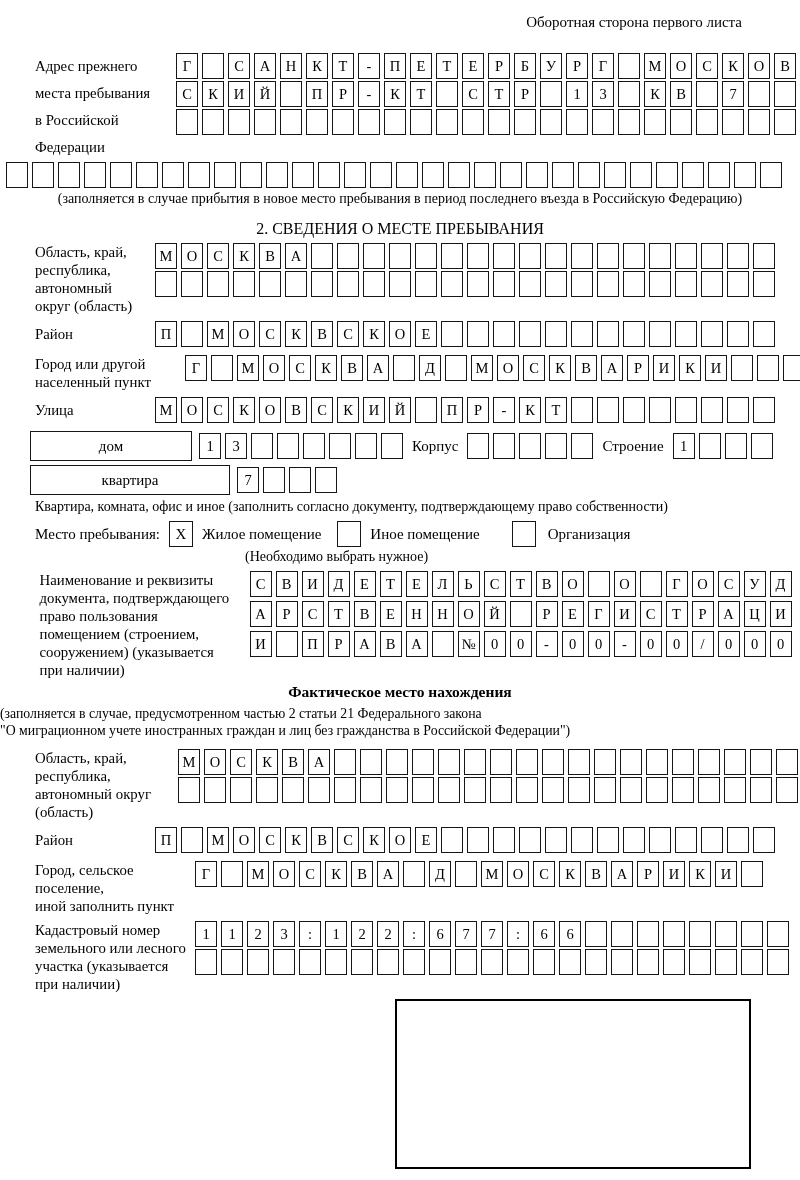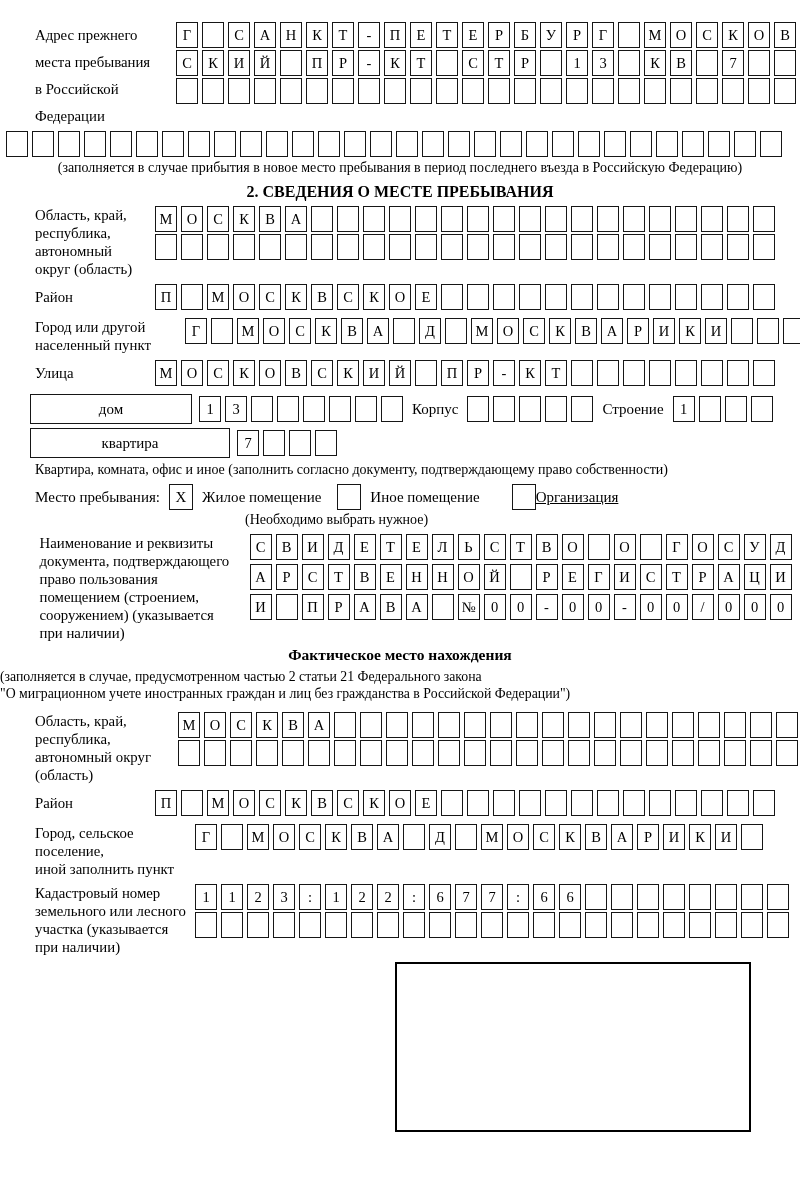--- a/index.html
+++ b/index.html
@@ -23,21 +23,21 @@
   .flabel { font-size: 14.8px; line-height: 18px; flex: 0 0 auto; }
 
   .addr-block { display: flex; margin: 22px 0 0 35px; justify-content: space-between; }
   .addr-label { width: 130px; line-height: 27px; }
   .full-grid { margin-left: 6px; margin-top: 1px; }
 
   .cap { font-size: 14px; }
   .center { text-align: center; margin-top: 3px; }
   .left { margin: 2px 0 2px 35px; }
 
-  .sec-title { text-align: center; font-weight: bold; font-size: 16px; margin: 7px 0 5px 0; }
+  .sec-title { text-align: center; font-weight: normal; font-size: 16px; margin: 13px 0 5px 0; }
 
   .frow { display: flex; margin-left: 35px; margin-bottom: 6px; }
   .w120 { width: 120px; }
   .w150 { width: 150px; }
   .w143 { width: 143px; }
   .w160 { width: 160px; }
   .lh26 { line-height: 27px; }
 
   .house-row { display: flex; align-items: center; margin: 2px 0 4px 30px; }
   .wide-box {
@@ -50,39 +50,40 @@
   .sub-label { font-size: 15px; padding: 0 9px 0 5px; flex: 0 0 auto; }
   .house-row .grid { margin-bottom: 0; }
 
   .stay-row { display: flex; align-items: center; margin: 6px 0 0 35px; font-size: 15px; }
   .cb {
     flex: 0 0 auto; display: flex; align-items: center; justify-content: center;
     width: 24px; height: 26px; border: 1.6px solid #161616; font-size: 15px;
   }
   .stay-label { margin-right: 9px; }
   .opt-label { margin-left: 9px; }
-  .gap14 { margin-left: 0; text-decoration: underline; }
+  .gap14 { margin-left: 12px; }
   .gap16 { margin-left: 16px; }
   .gap32 { margin-left: 32px; }
   .stay-note { margin: 2px 0 0 245px; }
 
   .doc-block { display: flex; margin: 6px 0 0 35px; justify-content: center; }
   .doc-label { width: 210px; }
   .doc-grids .grid { margin-bottom: 4px; }
 
   .fact-title { text-align: center; font-weight: bold; font-size: 15.5px; margin: 4px 0 4px 0; }
   .fact-note { font-size: 13.8px; line-height: 17px; margin-bottom: 10px; }
 
   .stamp-box { margin: 4px 0 0 395px; width: 356px; height: 170px; border: 2px solid #000; }
 </style>
 </head>
 <body>
 
 <div class="page">
 
+  <div class="hdr">Оборотная сторона первого листа</div>
 
   <div class="addr-block">
     <div class="flabel addr-label">
         <div>Адрес прежнего</div>
         <div>места пребывания</div>
         <div>в Российской</div>
         <div>Федерации</div>
       </div>
     <div>
       <div class="grid">

